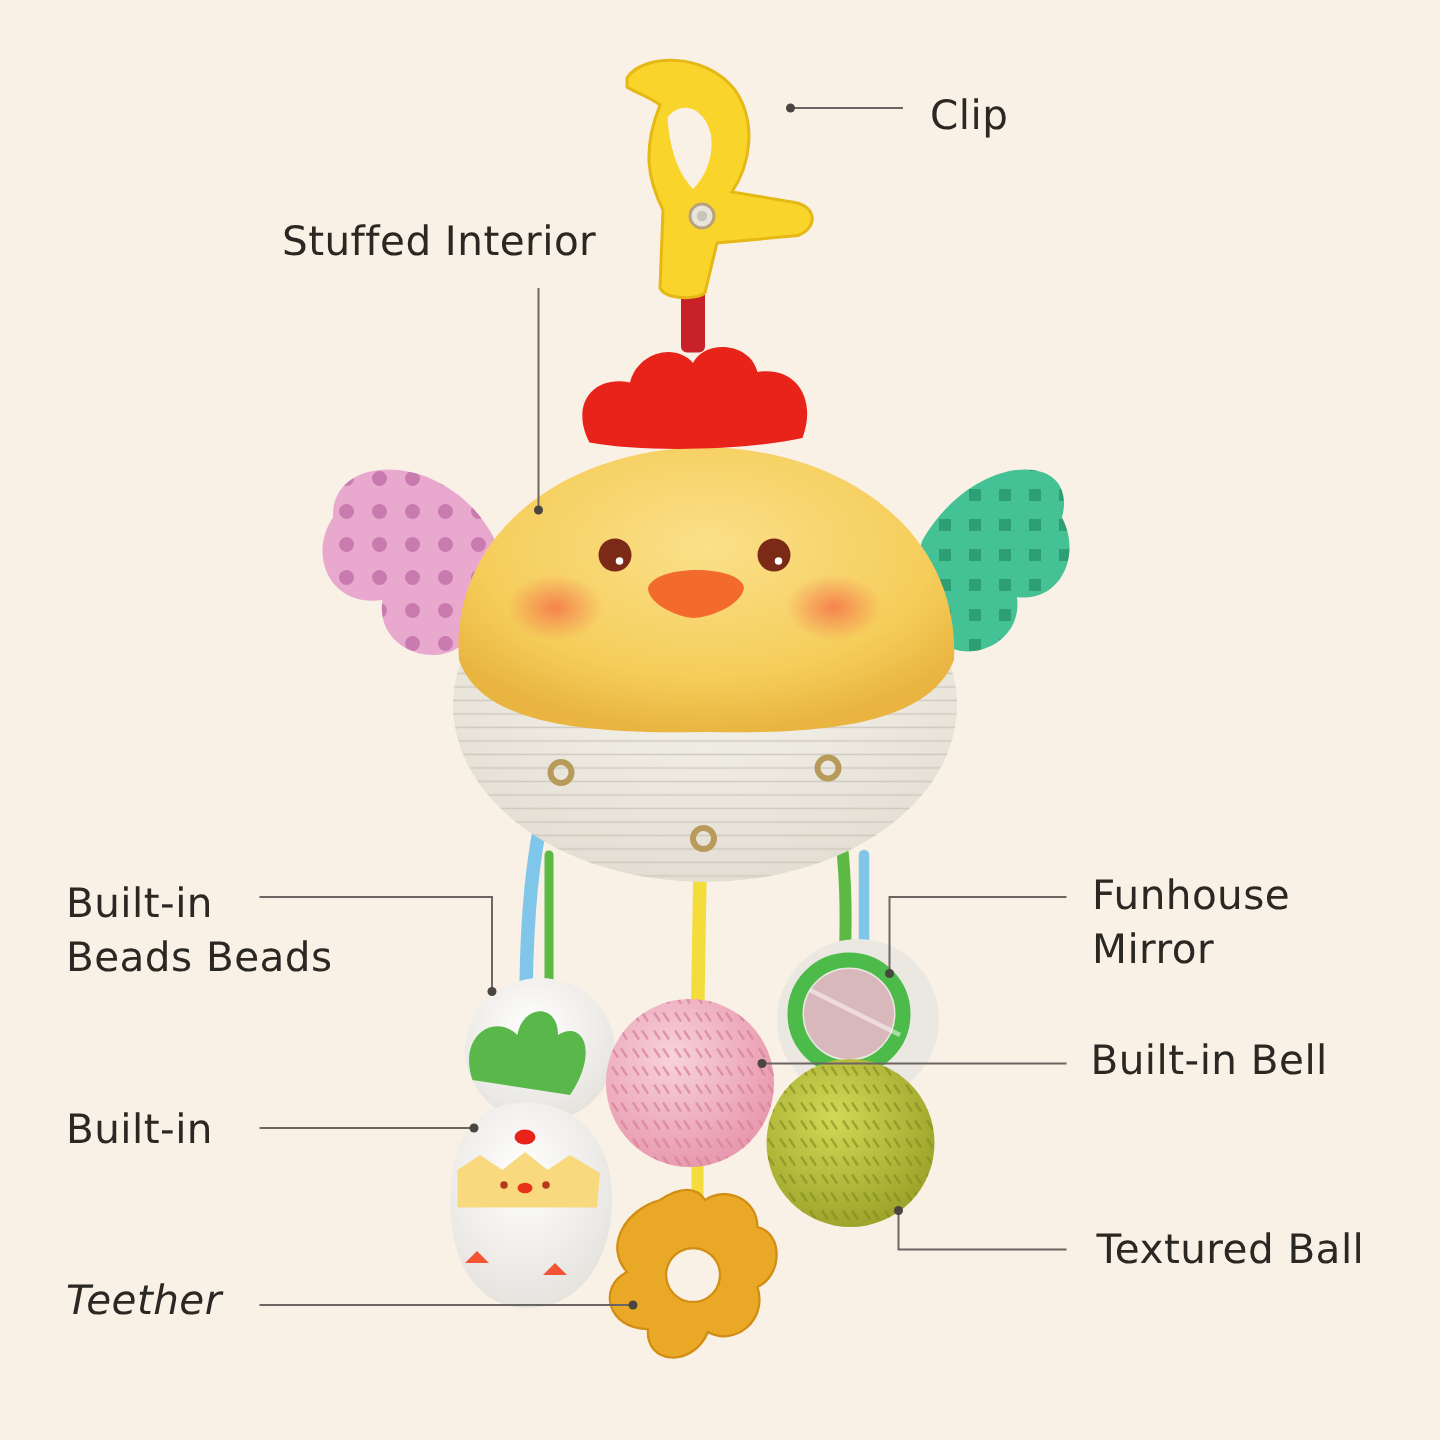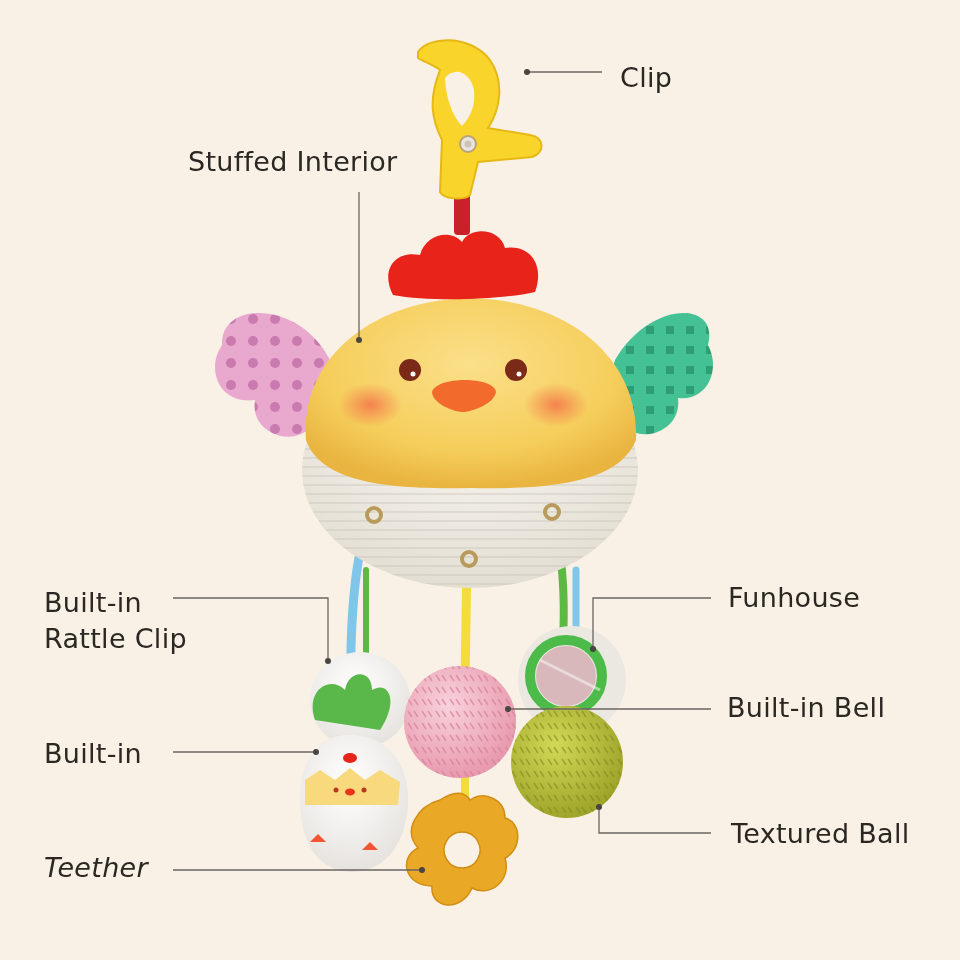--- a/index.html
+++ b/index.html
@@ -172,28 +172,29 @@
       <circle cx="508" cy="709" r="3"></circle>
       <circle cx="599" cy="807" r="3"></circle>
     </g>
   </svg>
 
   <div class="label" style="left:620px; top:60px;">Clip</div>
   <div class="label" style="left:188px; top:144px;">Stuffed Interior</div>
 
   <div class="label" style="left:44px; top:585px;">
     <div>Built-in</div>
-    <div>Rattle Clip</div>
+    <div>Beads Beads</div>
   </div>
 
   <div class="label" style="left:44px; top:736px;">
     <div>Built-in</div>
   </div>
 
   <div class="label" style="left:44px; top:850px;font-style:italic;">Teether</div>
 
   <div class="label" style="left:728px; top:580px;">
     <div>Funhouse</div>
+    <div>Mirror</div>
   </div>
 
   <div class="label" style="left:727px; top:690px;">Built-in Bell</div>
   <div class="label" style="left:731px; top:816px;">Textured Ball</div>
 </div>
 
 </body></html>

